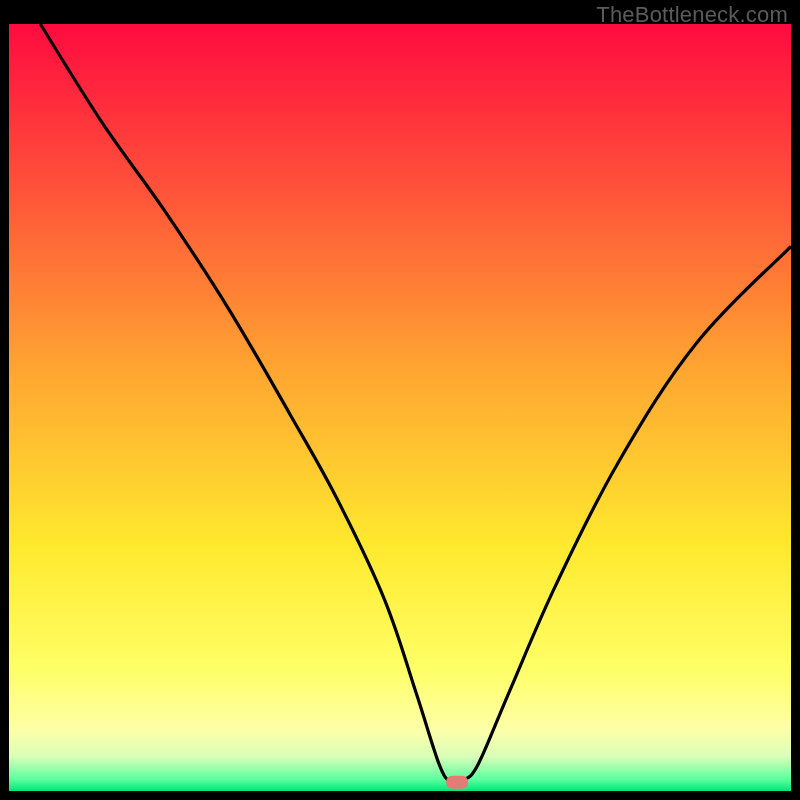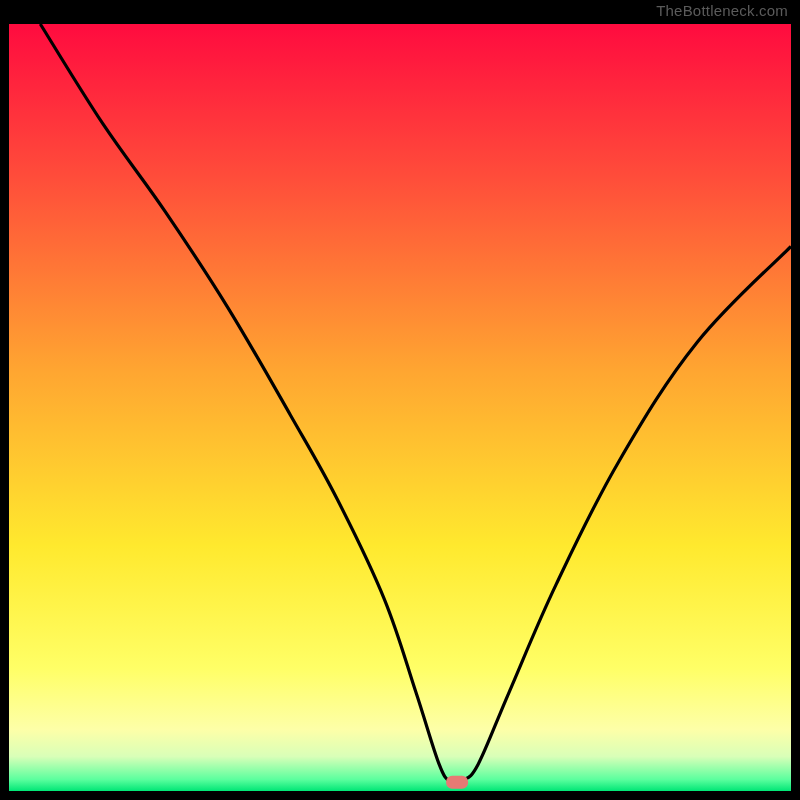--- a/index.html
+++ b/index.html
@@ -16,21 +16,21 @@
     top: 0;
     width: 782px;
     height: 791px;
     background: #000;
   }
   .watermark {
     position: absolute;
     top: 2px;
     right: 12px;
     font-family: Arial, Helvetica, sans-serif;
-    font-size: 15px;
+    font-size: 22px;
     color: #5b5b5b;
     font-weight: 500;
     letter-spacing: 0.2px;
     text-align: center;
   }
   svg {
     display: block;
   }
 </style>
 </head>

